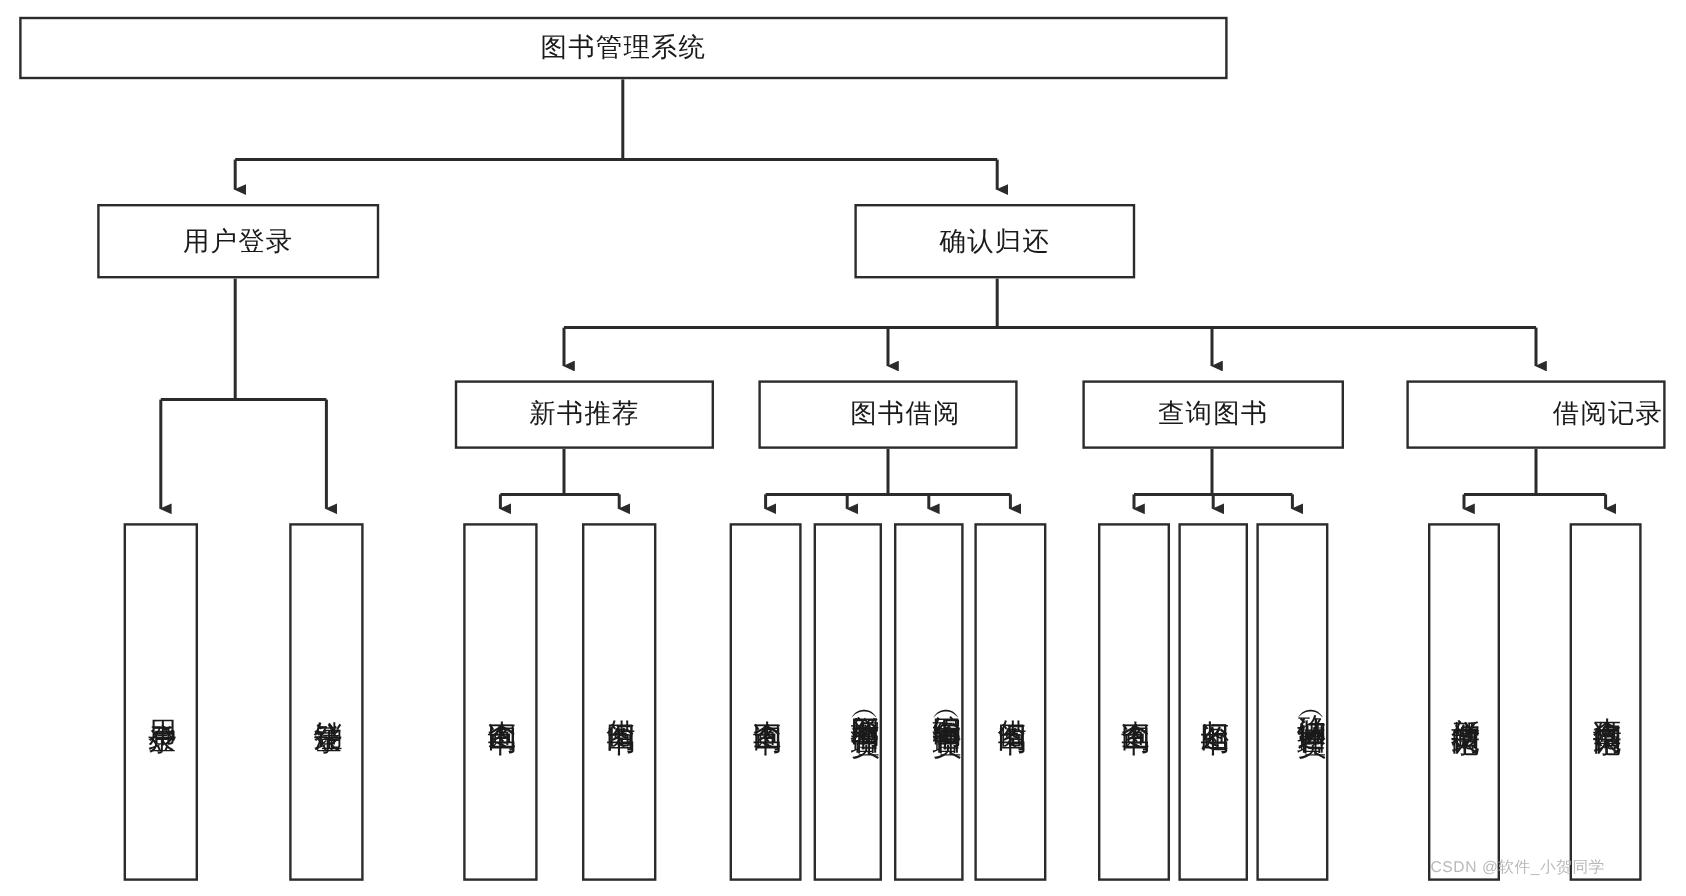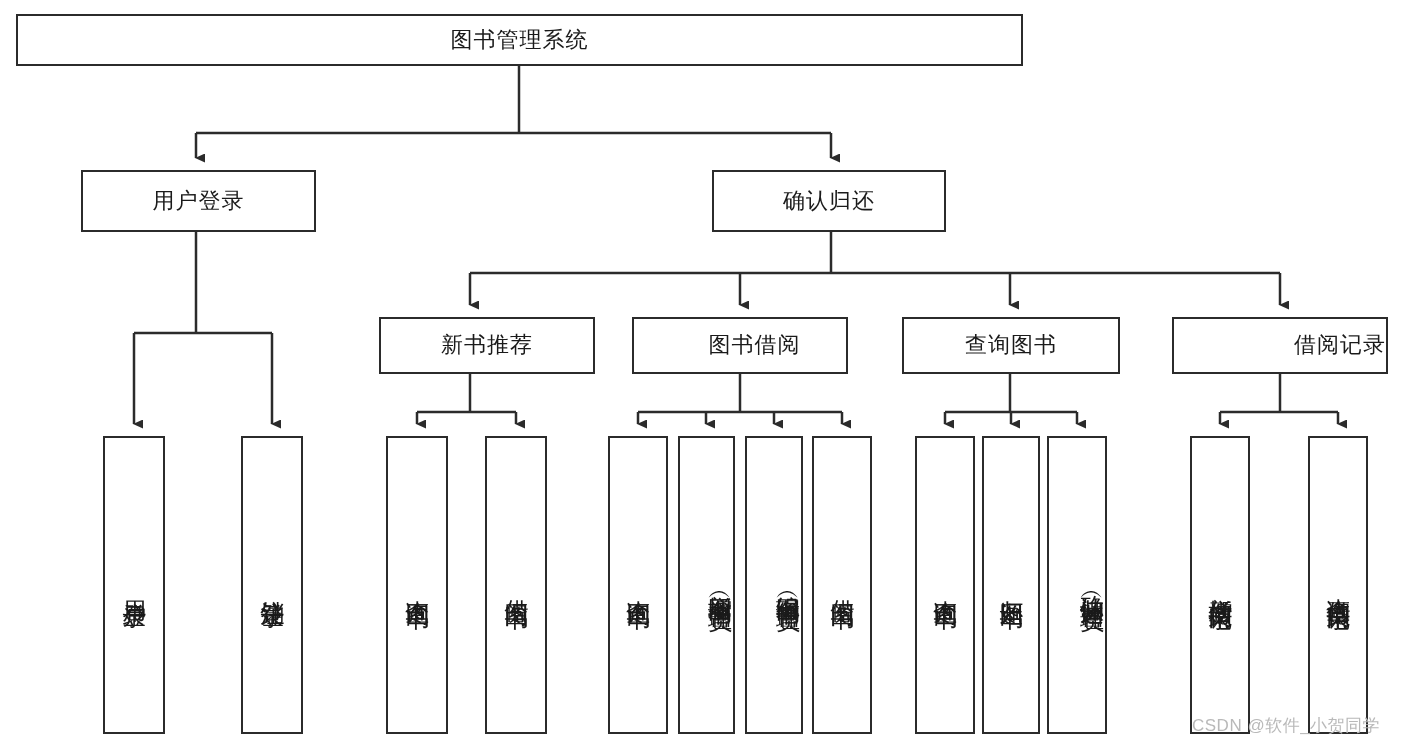--- a/index.html
+++ b/index.html
@@ -51,21 +51,21 @@
     letter-spacing: 2px;
     padding: 6px 0;
     align-items: flex-start;
     justify-content: center;
   }
   .node-v.center-v {
     align-items: center;
   }
   .watermark {
     position: absolute;
-    font-size: 17px;
+    font-size: 13px;
     color: #b9b9b9;
     white-space: nowrap;
     letter-spacing: 0.5px;
   }
 </style>
 </head>
 <body>
 
 <div id="canvas">
 

